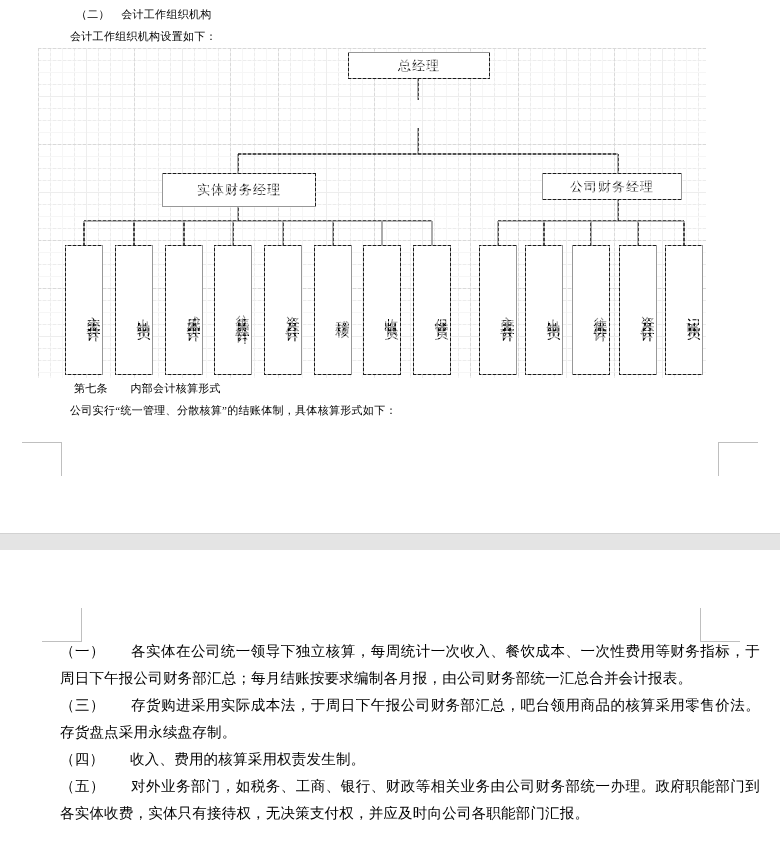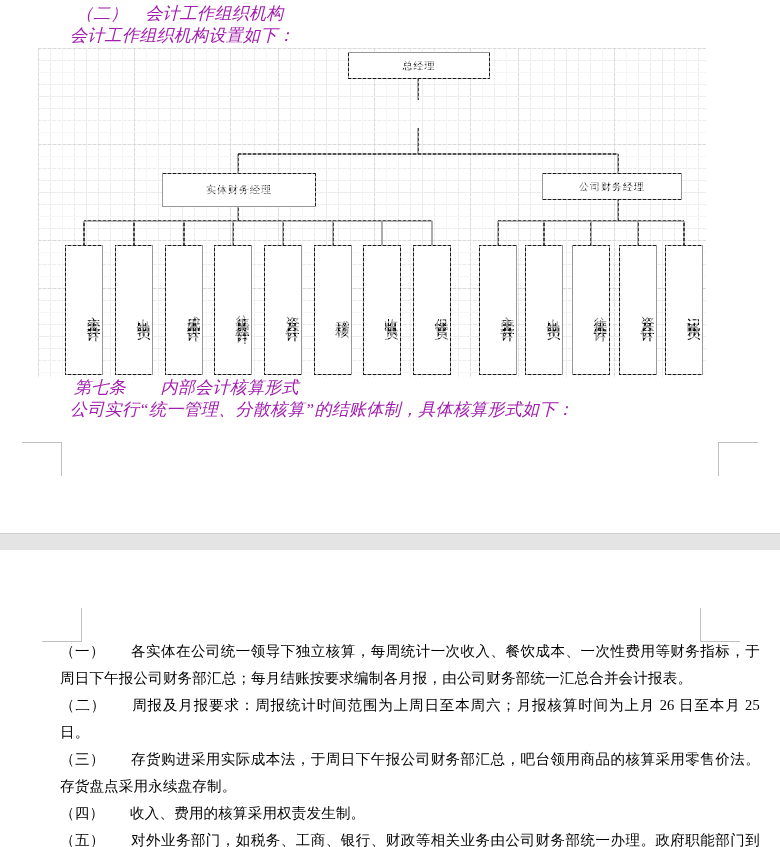--- a/index.html
+++ b/index.html
@@ -21,25 +21,24 @@
     position: absolute;
     left: 0; top: 0;
     width: 780px;
     height: 533px;
     background: #ffffff;
   }
 
   .doc-line {
     position: absolute;
     white-space: nowrap;
-    font-size: 17px;
+    font-size: 11px;
     line-height: 20px;
     letter-spacing: 0.3px;
-    color: #a21caf;
-    font-style: italic;
+    color: #000000;
   }
 
   #heading-1 { left: 76px; top: 4px; }
   #heading-2 { left: 70px; top: 26px; }
   #clause-7-title { left: 74px; top: 378px; text-align: right; }
   #clause-7-body  { left: 70px; top: 400px; }
 
   
   #org-chart-canvas {
     position: absolute;
@@ -80,21 +79,21 @@
   }
 
   .node-box {
     position: absolute;
     box-sizing: border-box;
     border: 1.4px solid #1a1a1a;
     background: #ffffff;
     display: flex;
     align-items: center;
     justify-content: center;
-    font-size: 10px;
+    font-size: 13px;
     line-height: 18px;
     color: #000;
     letter-spacing: 1px;
   }
   .node-box.leaf {
     writing-mode: vertical-rl;
     text-orientation: upright;
     letter-spacing: 4px;
     font-size: 14px;
     padding-top: 6px;
@@ -259,23 +258,20 @@
 <div class="crop-mark" id="crop-p2-tr">
   <span class="h"></span>
     <span class="v"></span>
 </div>
 
 <div id="body-text">
   <p>
     <span class="para-marker">（一）</span><span>各实体在公司统一领导下独立核算，每周统计一次收入、餐饮成本、一次性费用等财务指标，于周日下午报公司财务部汇总；每月结账按要求编制各月报，由公司财务部统一汇总合并会计报表。</span>
   </p>
   <p>
-    <span class="para-marker">（二）</span><span>周报及月报要求：周报统计时间范围为上周日至本周六；月报核算时间为上月 26 日至本月 25 日。</span>
-  </p>
-  <p>
     <span class="para-marker">（三）</span><span>存货购进采用实际成本法，于周日下午报公司财务部汇总，吧台领用商品的核算采用零售价法。存货盘点采用永续盘存制。</span>
   </p>
   <p>
     <span class="para-marker">（四）</span><span>收入、费用的核算采用权责发生制。</span>
   </p>
   <p>
     <span class="para-marker">（五）</span><span>对外业务部门，如税务、工商、银行、财政等相关业务由公司财务部统一办理。政府职能部门到各实体收费，实体只有接待权，无决策支付权，并应及时向公司各职能部门汇报。</span>
   </p>
 </div>
 

